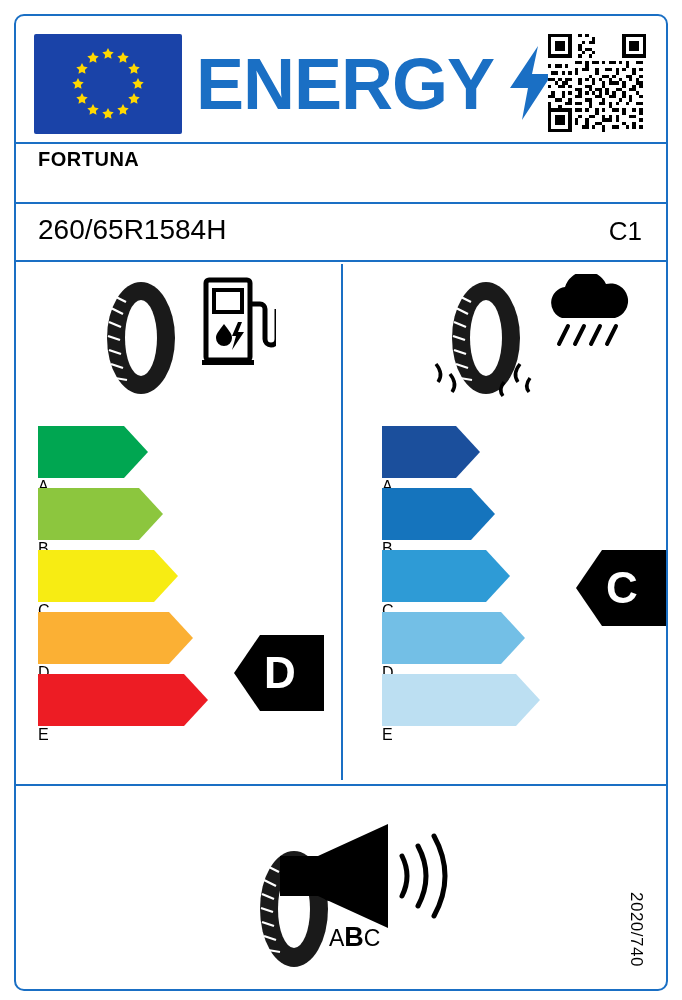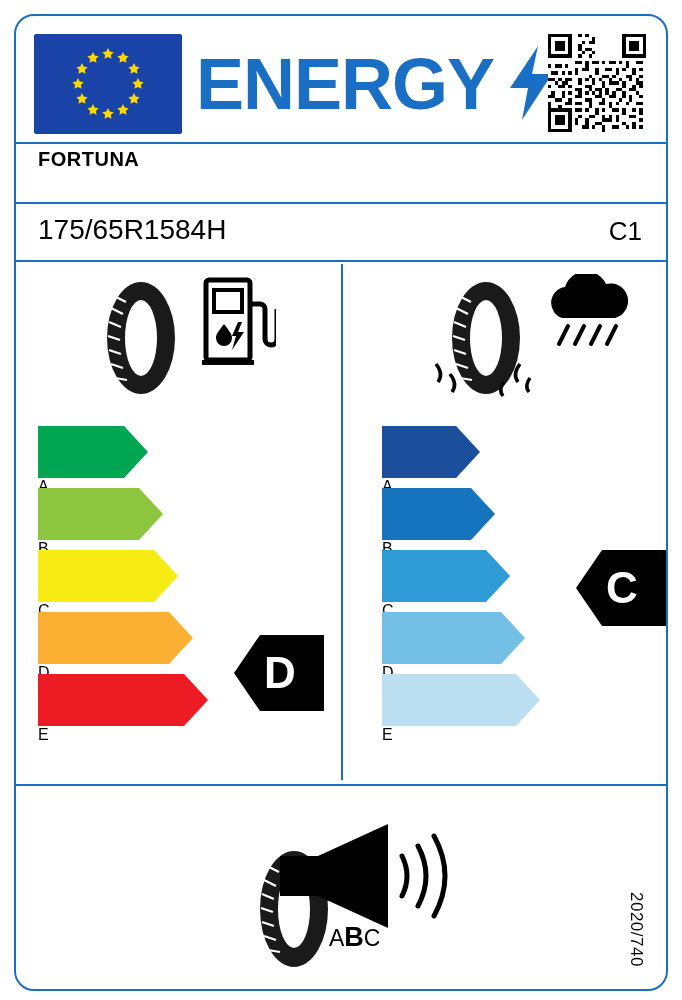--- a/index.html
+++ b/index.html
@@ -15,21 +15,21 @@
     position: relative;
     overflow: hidden;
   }
   .label {
     position: absolute;
     left: 14px;
     top: 14px;
     width: 654px;
     height: 977px;
     border: 2px solid #1a6fc4;
-    border-radius: 20px;
+    border-radius: 10px;
     box-sizing: border-box;
     background: #fff;
   }
 
   
   .header {
     position: absolute;
     left: 0; top: 0;
     width: 100%;
     height: 118px;
@@ -375,21 +375,21 @@
       </g>
     </svg>
   </div>
 
   <div class="rule r1"></div>
 
   <div class="brand">FORTUNA</div>
 
   <div class="rule r2"></div>
 
-  <div class="tyre-size">175/65R1584H</div>
+  <div class="tyre-size">260/65R1584H</div>
   <div class="tyre-class">C1</div>
 
   <div class="rule r3"></div>
 
   <div class="v-divider"></div>
 
   <div class="pictos">
 
     <svg style="position:absolute;left:70px;top:14px;" width="110" height="120" viewBox="0 0 110 120">
       <g>

